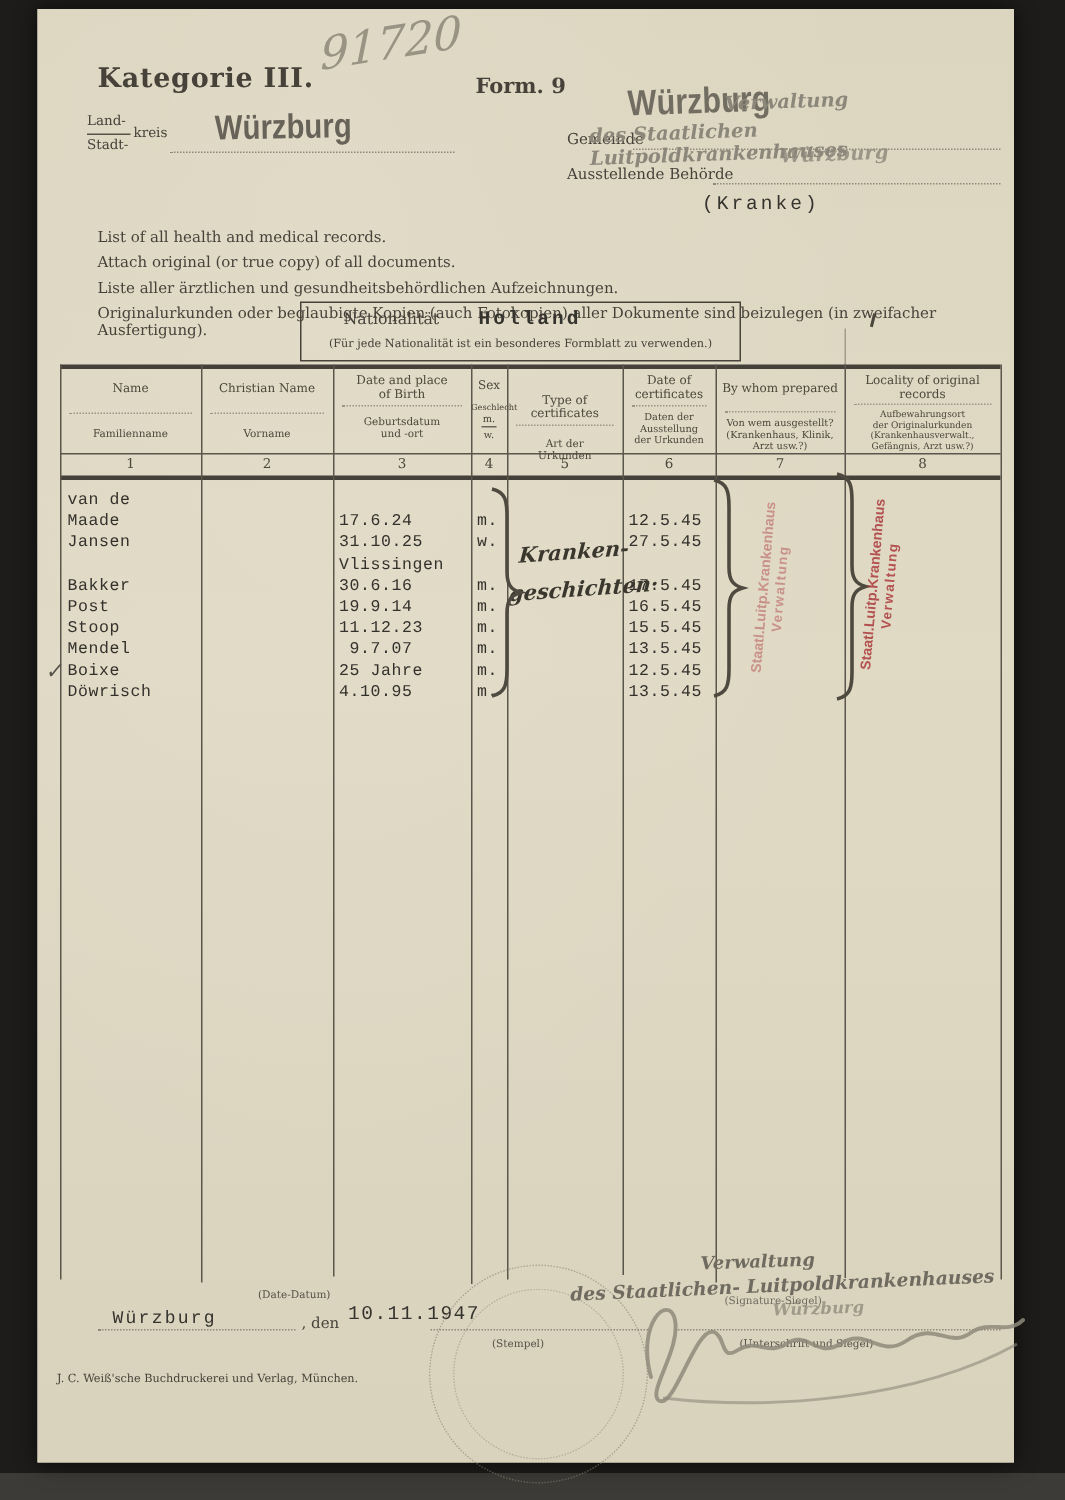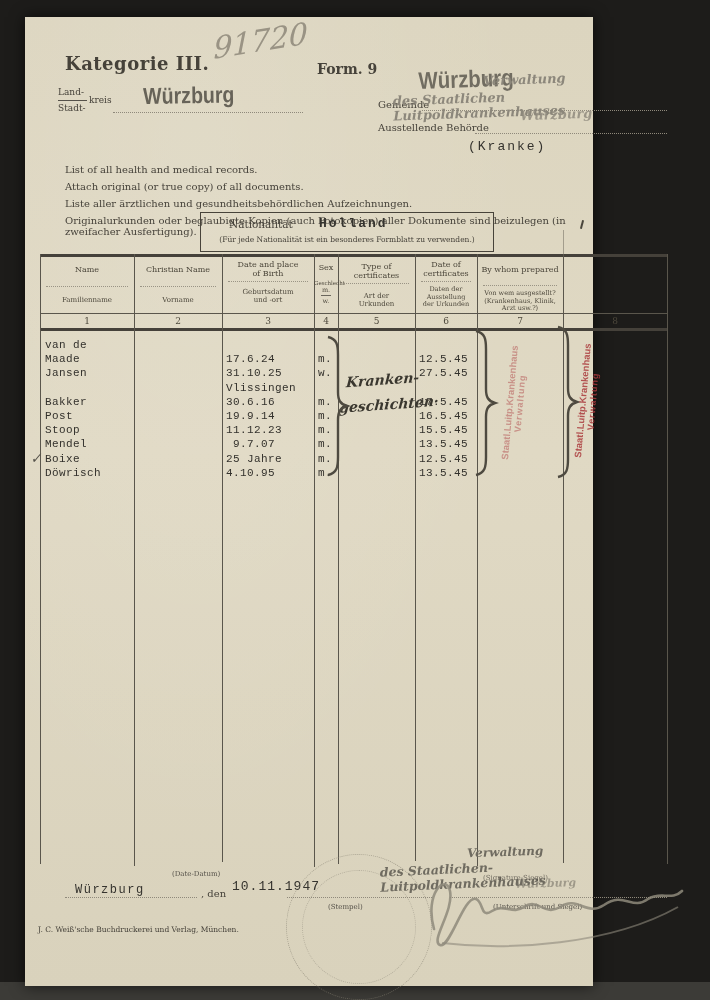--- a/index.html
+++ b/index.html
@@ -1,19 +1,19 @@
 <!DOCTYPE html>
 <html><head>
 <meta charset="utf-8">
 <style>
   html,body{margin:0;padding:0;}
   body{width:710px;height:1000px;background:#1d1c1a;position:relative;overflow:hidden;
        font-family:"DejaVu Serif",serif;}
   .bottom-strip{position:absolute;left:0;top:982px;width:710px;height:18px;background:#3c3b37;}
-  .page{position:absolute;left:25px;top:17px;width:568px;height:969px;
+  .page{position:absolute;left:25px;top:6px;width:651px;height:969px;
         background:radial-gradient(ellipse at 30% 15%, rgba(255,255,255,.10), transparent 60%),
                    linear-gradient(180deg,#dcd5bf,#e0d9c4 45%,#d9d2bc);
         background-color:#ded7c1;box-shadow:0 0 14px rgba(0,0,0,.65);}
   .abs{position:absolute;}
   .print{color:#46423a;}
   .mono{font-family:"Liberation Mono","DejaVu Sans Mono",monospace;color:#35332e;letter-spacing:.5px;}
   .pre{white-space:pre-line;}
   .stamp-big{font-family:"Liberation Sans",sans-serif;font-weight:bold;color:#57534a;
              transform-origin:left top;}
   .stamp-it{font-family:"DejaVu Serif",serif;font-style:italic;font-weight:bold;color:#8c877b;}
@@ -109,40 +109,49 @@
 und -ort</div>
   </div>
   <div class="hcell" style="left:289px;top:240px;width:24px;">
     <div class="h-en" style="padding-top:6px;">Sex</div>
     <div style="font-size:5.5px;margin-top:8px;">Geschlecht</div>
     <div style="font-size:6.5px;">m.</div>
     <div style="border-top:1px solid #6a665c;width:10px;margin:1px auto;"></div>
     <div style="font-size:6.5px;">w.</div>
   </div>
   <div class="hcell" style="left:313px;top:240px;width:77px;">
-    <div class="h-en pre" style="padding-top:5px;">Type of
+    <div class="h-en pre" style="padding-top:16px;">Type of
 certificates</div>
     <div class="hdot" style="margin-top:3px;"></div>
     <div class="h-de pre" style="padding-top:6px;">Art der
 Urkunden</div>
   </div>
   <div class="hcell" style="left:390px;top:240px;width:62px;">
     <div class="h-en pre" style="padding-top:3px;">Date of
 certificates</div>
     <div class="hdot" style="margin-top:3px;"></div>
     <div class="h-de pre" style="padding-top:2px;font-size:6.5px;line-height:7.5px;">Daten der
 Ausstellung
 der Urkunden</div>
   </div>
   <div class="hcell" style="left:452px;top:240px;width:86px;">
     <div class="h-en" style="padding-top:8px;">By whom prepared</div>
     <div class="hdot" style="margin-top:11px;"></div>
     <div class="h-de pre" style="padding-top:2px;font-size:6.5px;line-height:7.5px;">Von wem ausgestellt?
 (Krankenhaus, Klinik,
 Arzt usw.?)</div>
+  </div>
+  <div class="hcell" style="left:538px;top:240px;width:104px;">
+    <div class="h-en pre" style="padding-top:3px;">Locality of original
+records</div>
+    <div class="hdot" style="margin-top:2px;"></div>
+    <div class="h-de pre" style="padding-top:1px;font-size:6px;line-height:7px;">Aufbewahrungsort
+der Originalurkunden
+(Krankenhausverwalt.,
+Gefängnis, Arzt usw.?)</div>
   </div>
 
   <div class="hcell h-num" style="left:15px;top:299px;width:94px;">1</div>
   <div class="hcell h-num" style="left:109px;top:299px;width:88px;">2</div>
   <div class="hcell h-num" style="left:197px;top:299px;width:92px;">3</div>
   <div class="hcell h-num" style="left:289px;top:299px;width:24px;">4</div>
   <div class="hcell h-num" style="left:313px;top:299px;width:77px;">5</div>
   <div class="hcell h-num" style="left:390px;top:299px;width:62px;">6</div>
   <div class="hcell h-num" style="left:452px;top:299px;width:86px;">7</div>
   <div class="hcell h-num" style="left:538px;top:299px;width:104px;">8</div>

